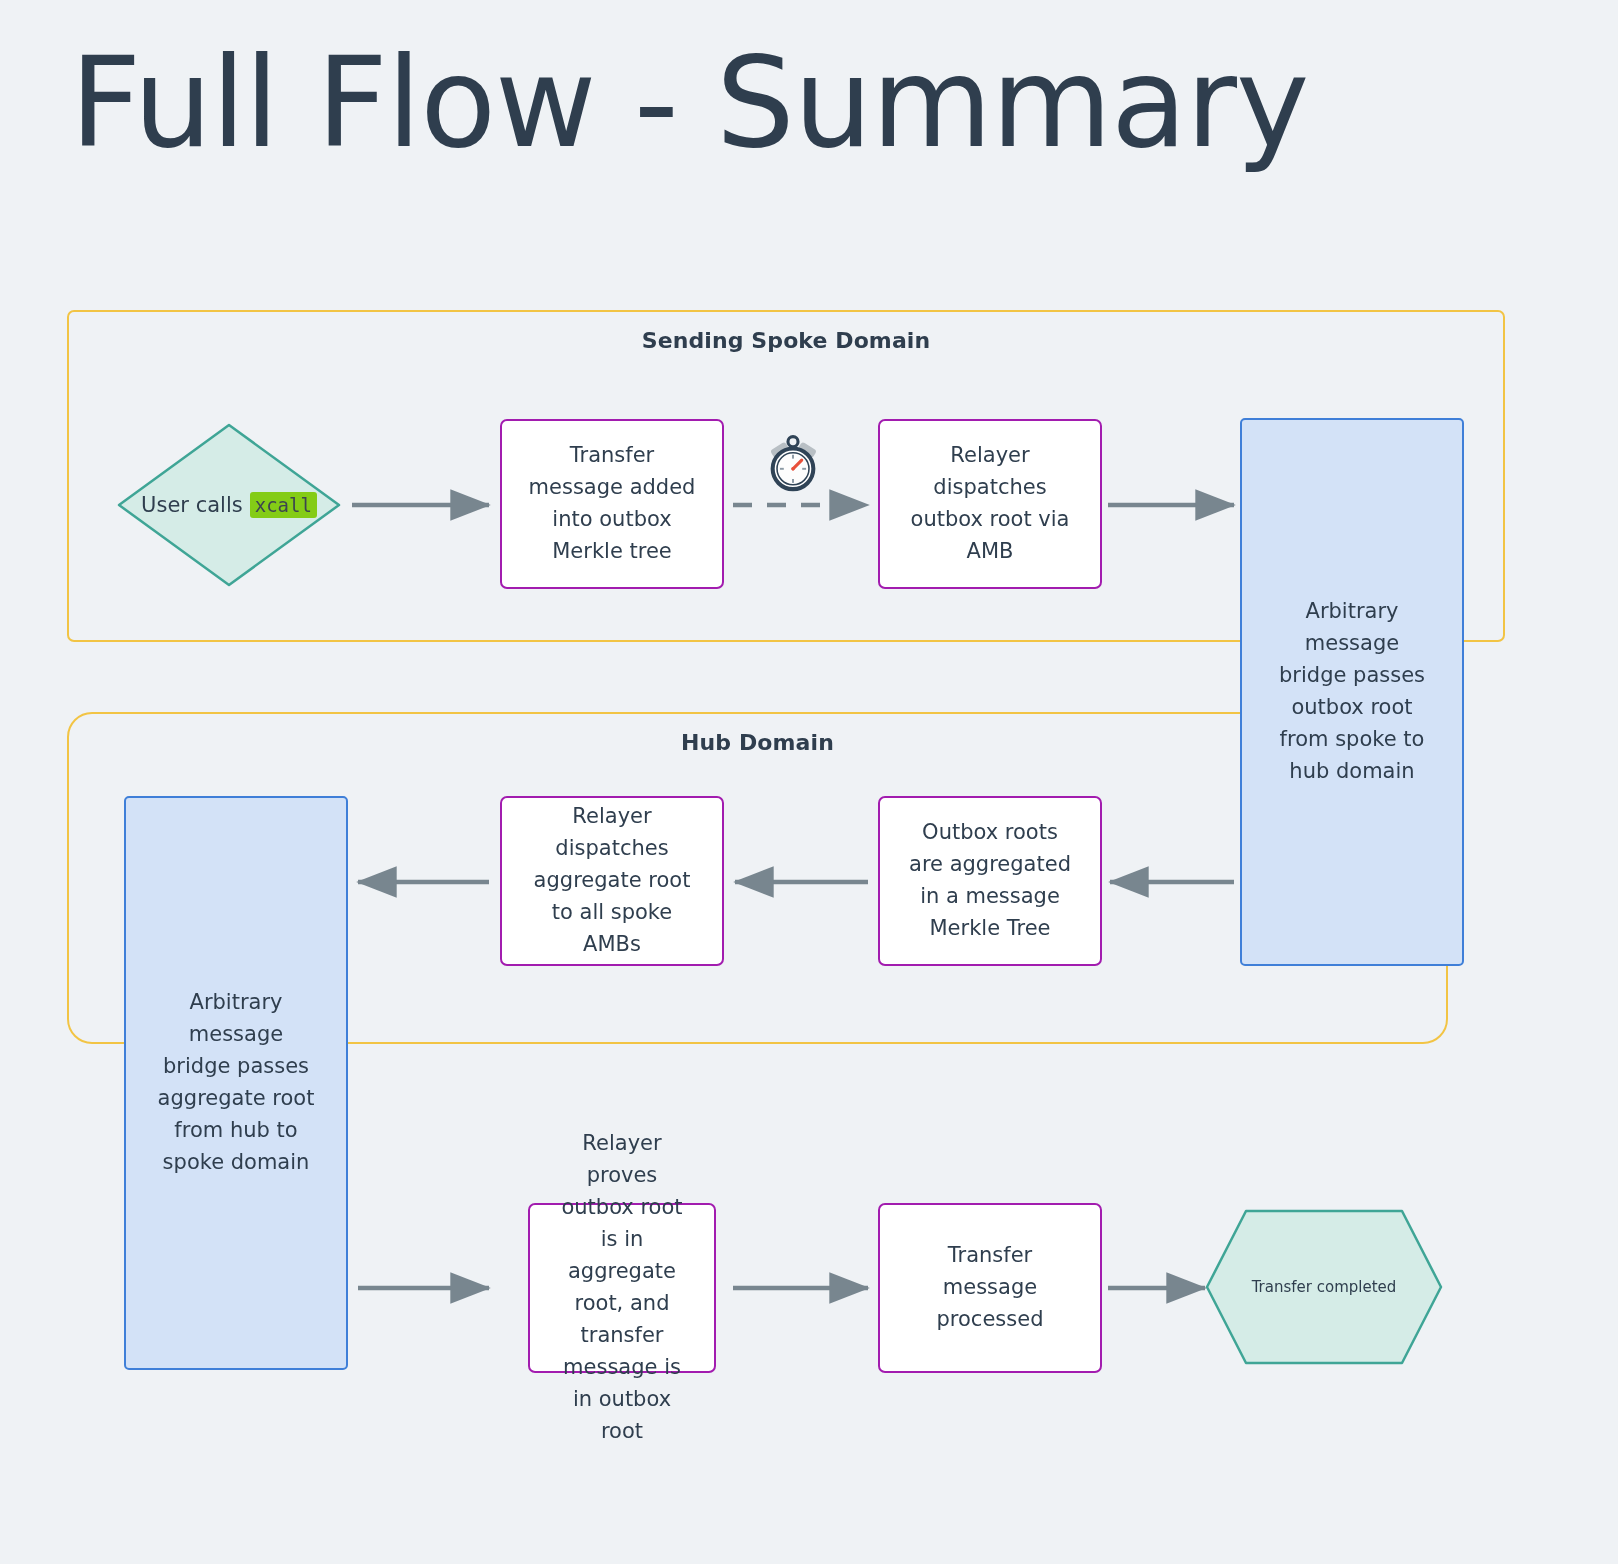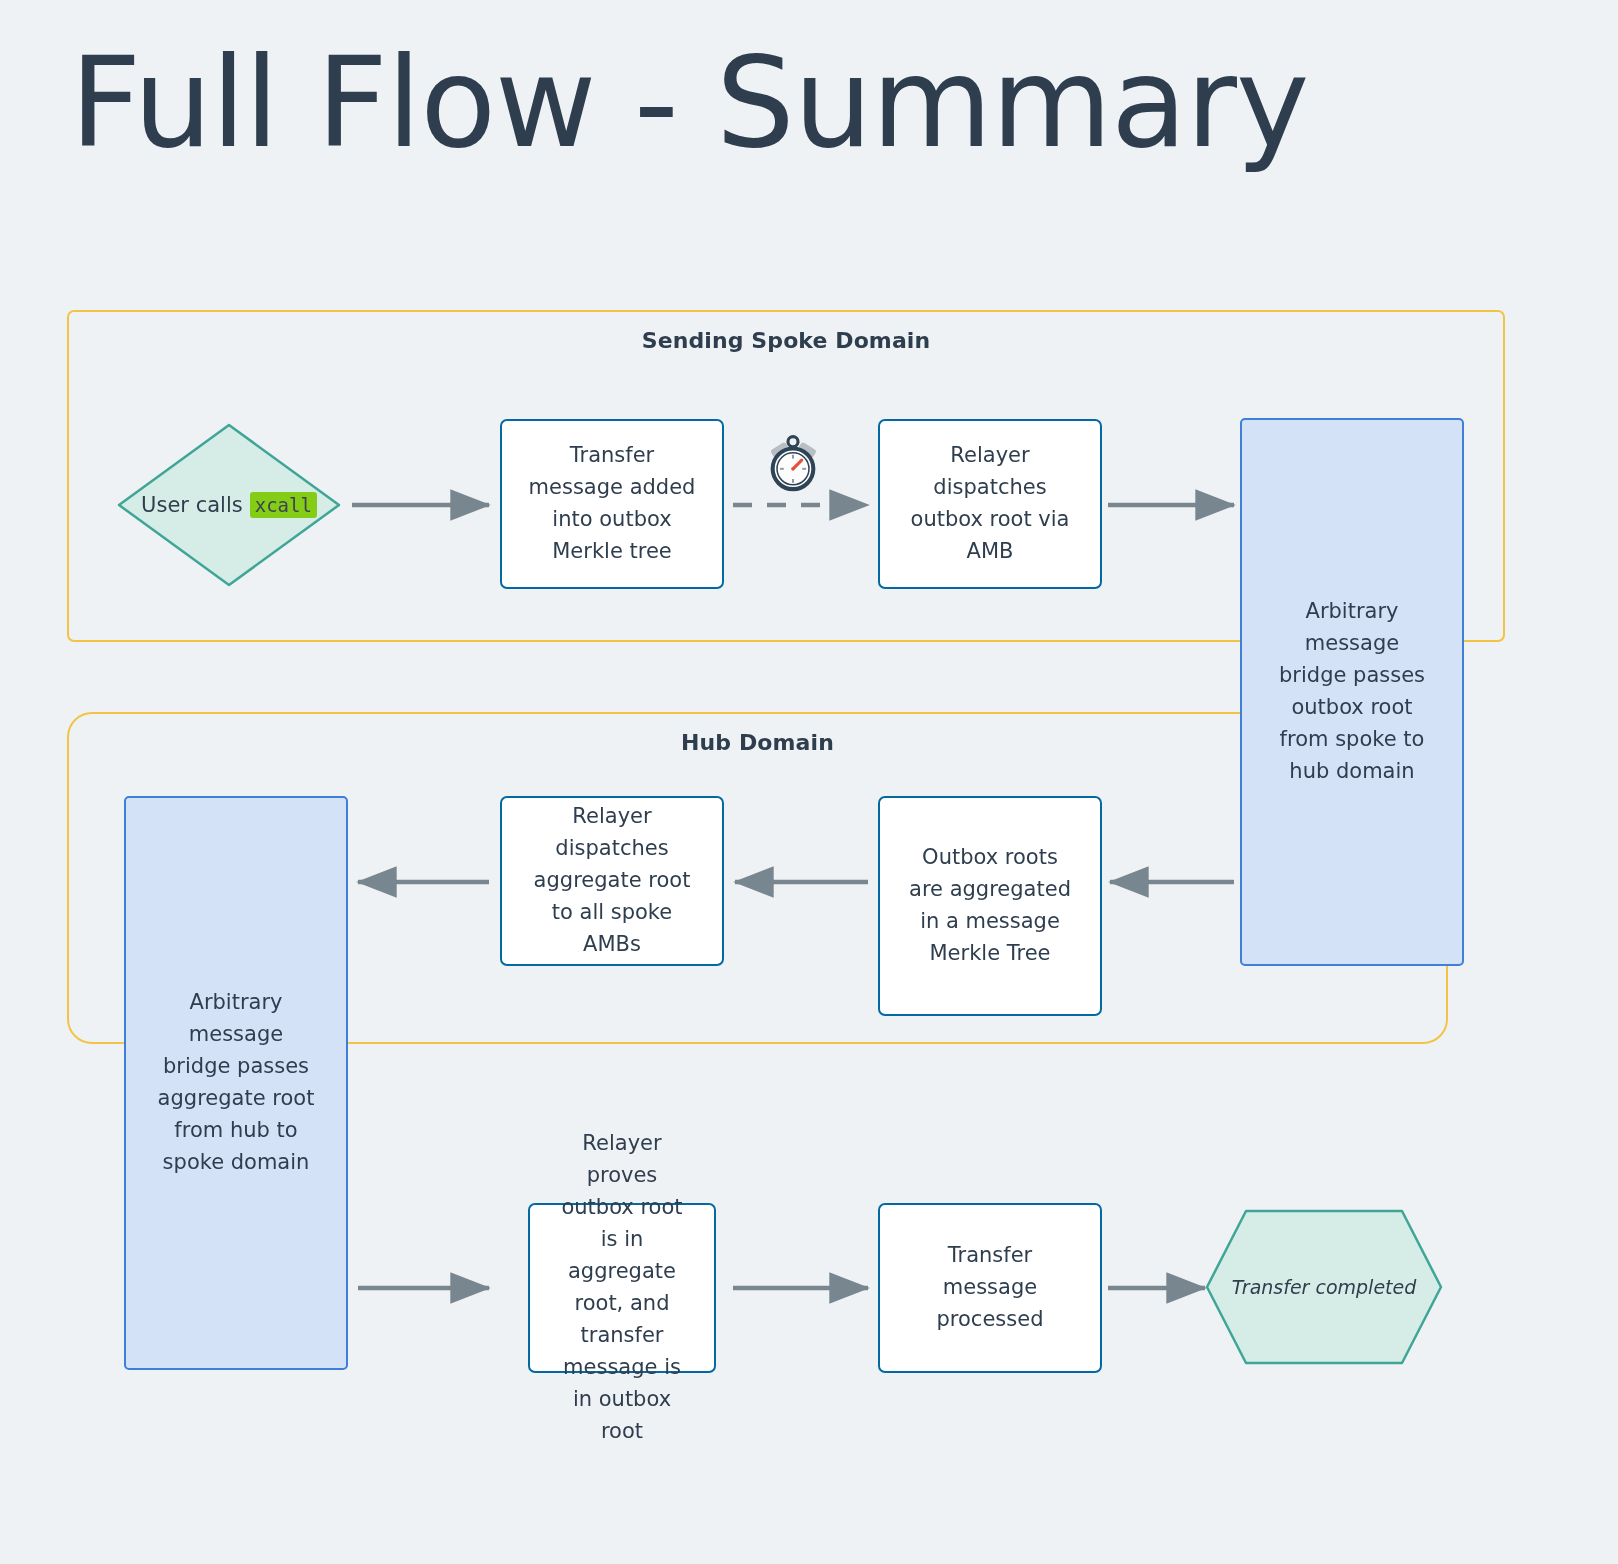--- a/index.html
+++ b/index.html
@@ -51,21 +51,21 @@
   }
   #subgraph-sending  { left: 67px;  top: 310px;  width: 1438px; height: 332px; }
   #subgraph-hub      { left: 67px;  top: 712px;  width: 1381px; height: 332px; border-radius: 25px; }
   #subgraph-dest     { left: 67px;  top: 1113px; width: 1486px; height: 345px; }
 
   
   .node-box {
     position: absolute;
     box-sizing: border-box;
     background: #ffffff;
-    border: 2px solid #0369a1;
+    border: 2px solid #a21caf;
     border-radius: 7px;
     display: flex;
     align-items: center;
     justify-content: center;
     text-align: center;
     color: #2f3e4e;
     font-size: 21px;
     line-height: 1.52;
     padding: 6px 22px;
   }
@@ -124,24 +124,23 @@
     width: 240px;
     height: 158px;
   }
   #node-transfer-completed .hex-shape { position: absolute; inset: 0; }
   #node-transfer-completed .hex-label {
     position: absolute;
     inset: 0;
     display: flex;
     align-items: center;
     justify-content: center;
-    font-size: 19px;
+    font-size: 15px;
     color: #2f3e4e;
     white-space: nowrap;
-    font-style: italic;
   }
   
   #edge-layer {
     position: absolute;
     inset: 0;
     pointer-events: none;
   }
   
   #stopwatch-icon {
     position: absolute;
@@ -234,21 +233,21 @@
   </div>
 
   <div class="node-box" id="node-relayer-dispatch-outbox" style="left:878px; top:419px; width:224px; height:170px;">
     <span>Relayer dispatches outbox root via AMB</span>
   </div>
 
   <div class="node-amb" id="node-amb-spoke-to-hub" style="left:1240px; top:418px; width:224px; height:548px;">
     <span>Arbitrary message bridge passes outbox root from spoke to hub domain</span>
   </div>
 
-  <div class="node-box" id="node-outbox-aggregated" style="left:878px; top:796px; width:224px; height:220px;">
+  <div class="node-box" id="node-outbox-aggregated" style="left:878px; top:796px; width:224px; height:170px;">
     <span>Outbox roots are aggregated in a message Merkle Tree</span>
   </div>
 
   <div class="node-box" id="node-relayer-dispatch-aggregate" style="left:500px; top:796px; width:224px; height:170px;">
     <span>Relayer dispatches aggregate root to all spoke AMBs</span>
   </div>
 
   <div class="node-amb" id="node-amb-hub-to-spoke" style="left:124px; top:796px; width:224px; height:574px;">
     <span>Arbitrary message bridge passes aggregate root from hub to spoke domain</span>
   </div>

